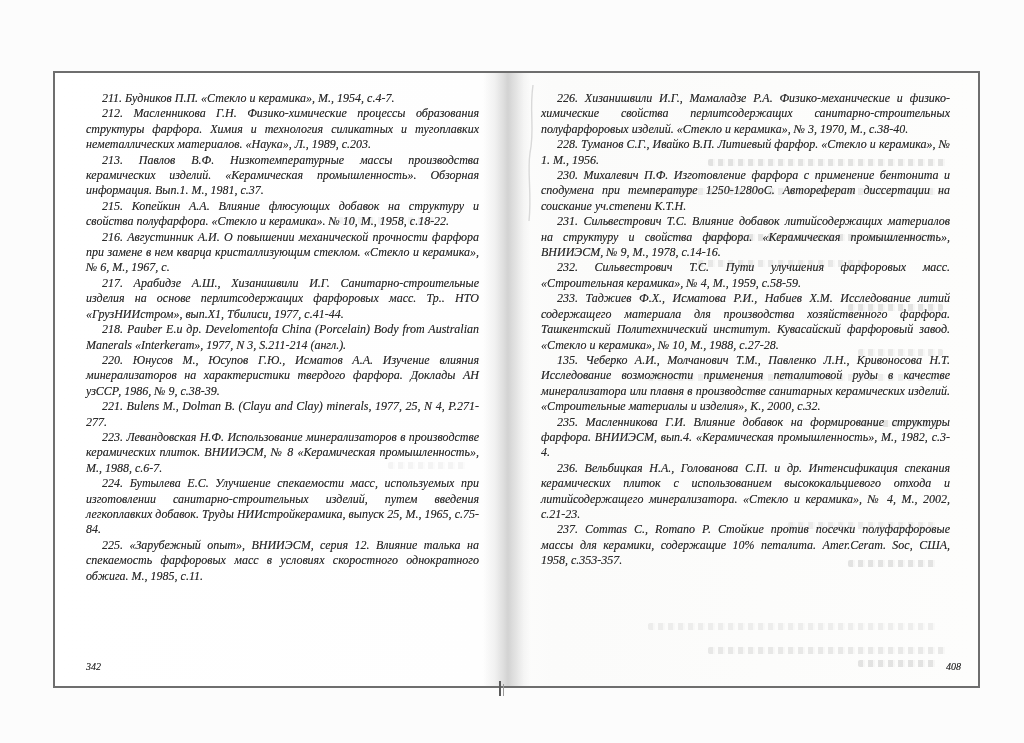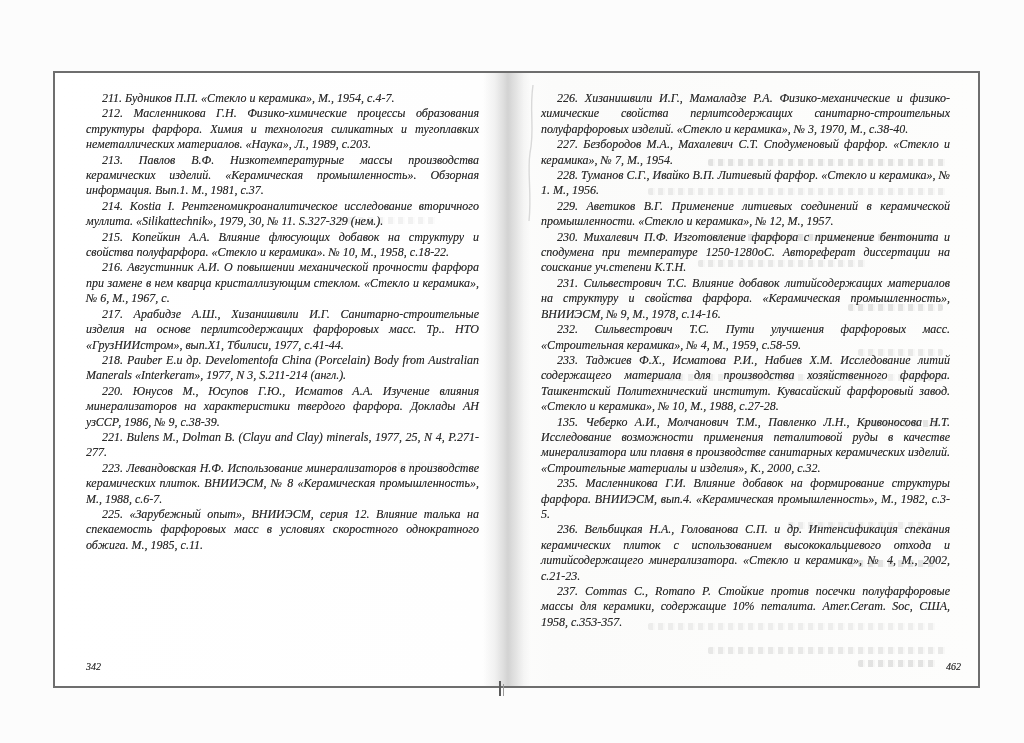--- a/index.html
+++ b/index.html
@@ -125,71 +125,69 @@
 
   <div class="page-col col-left">
     <div>
 
         <p class="ref">211. Будников П.П. «Стекло и керамика», М., 1954, с.4-7.</p>
 
         <p class="ref">212. Масленникова Г.Н. Физико-химические процессы образования структуры фарфора. Химия и технология силикатных и тугоплавких неметаллических материалов. «Наука», Л., 1989, с.203.</p>
 
         <p class="ref">213. Павлов В.Ф. Низкотемпературные массы производства керамических изделий. «Керамическая промышленность». Обзорная информация. Вып.1. М., 1981, с.37.</p>
 
-        <p class="ref">214. Kostia I. Рентгеномикроаналитическое исследование вторичного муллита. «Silikattechnik», 1979, 30, № 11. S.327-329 (нем.).</p>
 
         <p class="ref">215. Копейкин А.А. Влияние флюсующих добавок на структуру и свойства полуфарфора. «Стекло и керамика». № 10, М., 1958, с.18-22.</p>
 
         <p class="ref">216. Августинник А.И. О повышении механической прочности фарфора при замене в нем кварца кристаллизующим стеклом. «Стекло и керамика», № 6, М., 1967, с.</p>
 
         <p class="ref">217. Арабидзе А.Ш., Хизанишвили И.Г. Санитарно-строительные изделия на основе перлитсодержащих фарфоровых масс. Тр.. НТО «ГрузНИИстром», вып.X1, Тбилиси, 1977, с.41-44.</p>
 
         <p class="ref">218. Pauber Е.и др. Develomentofa China (Porcelain) Body from Australian Manerals «Interkeram», 1977, N 3, S.211-214 (англ.).</p>
 
 
         <p class="ref">220. Юнусов М., Юсупов Г.Ю., Исматов А.А. Изучение влияния минерализаторов на характеристики твердого фарфора. Доклады АН узССР, 1986, № 9, с.38-39.</p>
 
         <p class="ref">221. Bulens M., Dolman B. (Clayu and Clay) minerals, 1977, 25, N 4, P.271-277.</p>
 
 
         <p class="ref">223. Левандовская Н.Ф. Использование минерализаторов в производстве керамических плиток. ВНИИЭСМ, № 8 «Керамическая промышленность», М., 1988, с.6-7.</p>
 
+        <p class="ref">224. Бутылева Е.С. Улучшение спекаемости масс, используемых при изготовлении санитарно-строительных изделий, путем введения легкоплавких добавок. Труды НИИстройкерамика, выпуск 25, М., 1965, с.75-84.</p>
 
         <p class="ref">225. «Зарубежный опыт», ВНИИЭСМ, серия 12. Влияние талька на спекаемость фарфоровых масс в условиях скоростного однократного обжига. М., 1985, с.11.</p>
       </div>
   </div>
 
   <div class="page-col col-right">
     <div>
 
         <p class="ref">226. Хизанишвили И.Г., Мамаладзе Р.А. Физико-механические и физико-химические свойства перлитсодержащих санитарно-строительных полуфарфоровых изделий. «Стекло и керамика», № 3, 1970, М., с.38-40.</p>
 
-        <p class="ref">227. Безбородов М.А., Махалевич С.Т. Сподуменовый фарфор. «Стекло и керамика», № 7, М., 1954.</p>
 
         <p class="ref">228. Туманов С.Г., Ивайко В.П. Литиевый фарфор. «Стекло и керамика», № 1. М., 1956.</p>
 
-        <p class="ref">229. Аветиков В.Г. Применение литиевых соединений в керамической промышленности. «Стекло и керамика», № 12, М., 1957.</p>
 
         <p class="ref">230. Михалевич П.Ф. Изготовление фарфора с применение бентонита и сподумена при температуре 1250-1280оС. Автореферат диссертации на соискание уч.степени К.Т.Н.</p>
 
         <p class="ref">231. Сильвестрович Т.С. Влияние добавок литийсодержащих материалов на структуру и свойства фарфора. «Керамическая промышленность», ВНИИЭСМ, № 9, М., 1978, с.14-16.</p>
 
         <p class="ref">232. Сильвестрович Т.С. Пути улучшения фарфоровых масс. «Строительная керамика», № 4, М., 1959, с.58-59.</p>
 
         <p class="ref">233. Таджиев Ф.Х., Исматова Р.И., Набиев Х.М. Исследование литий содержащего материала для производства хозяйственного фарфора. Ташкентский Политехнический институт. Кувасайский фарфоровый завод. «Стекло и керамика», № 10, М., 1988, с.27-28.</p>
 
         <p class="ref">135. Чеберко А.И., Молчанович Т.М., Павленко Л.Н., Кривоносова Н.Т. Исследование возможности применения петалитовой руды в качестве минерализатора или плавня в производстве санитарных керамических изделий. «Строительные материалы и изделия», К., 2000, с.32.</p>
 
-        <p class="ref">235. Масленникова Г.И. Влияние добавок на формирование структуры фарфора. ВНИИЭСМ, вып.4. «Керамическая промышленность», М., 1982, с.3-5.</p>
+        <p class="ref">235. Масленникова Г.И. Влияние добавок на формирование структуры фарфора. ВНИИЭСМ, вып.4. «Керамическая промышленность», М., 1982, с.3-4.</p>
 
         <p class="ref">236. Вельбицкая Н.А., Голованова С.П. и др. Интенсификация спекания керамических плиток с использованием высококальциевого отхода и литийсодержащего минерализатора. «Стекло и керамика», № 4, М., 2002, с.21-23.</p>
 
         <p class="ref">237. Commas C., Romano P. Стойкие против посечки полуфарфоровые массы для керамики, содержащие 10% петалита. Amer.Ceram. Soc, США, 1958, с.353-357.</p>
       </div>
   </div>
 
   <div class="pagenum pn-left">342</div>
-  <div class="pagenum pn-right">462</div>
+  <div class="pagenum pn-right">408</div>
 
 </div>
 
 <div class="binding-mark"></div>
 <div class="binding-mark2"></div>
 
 </body></html>

